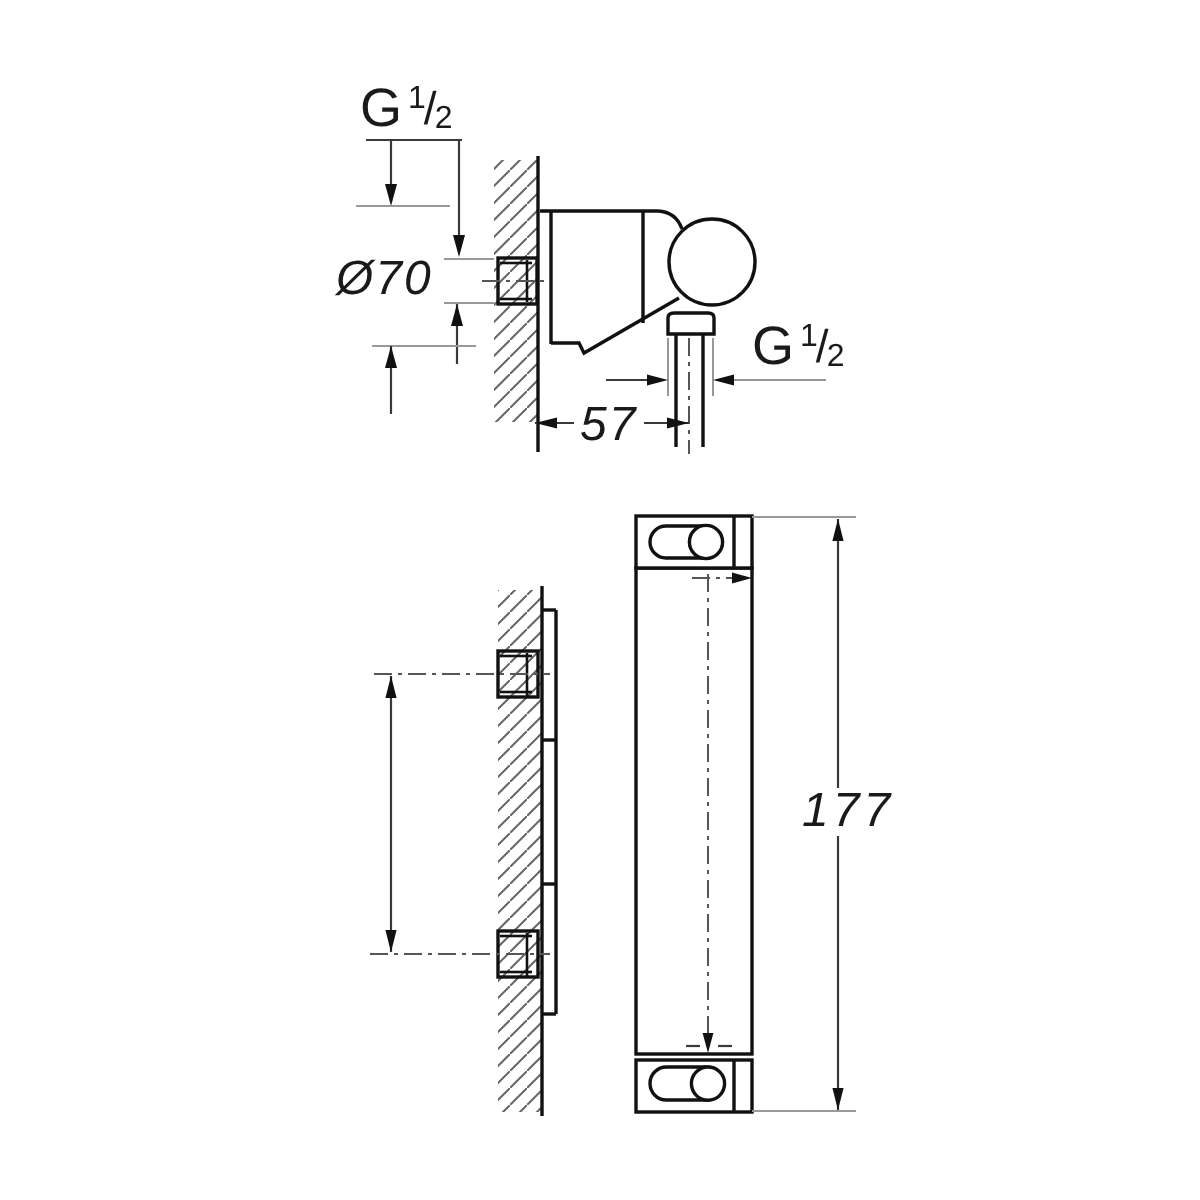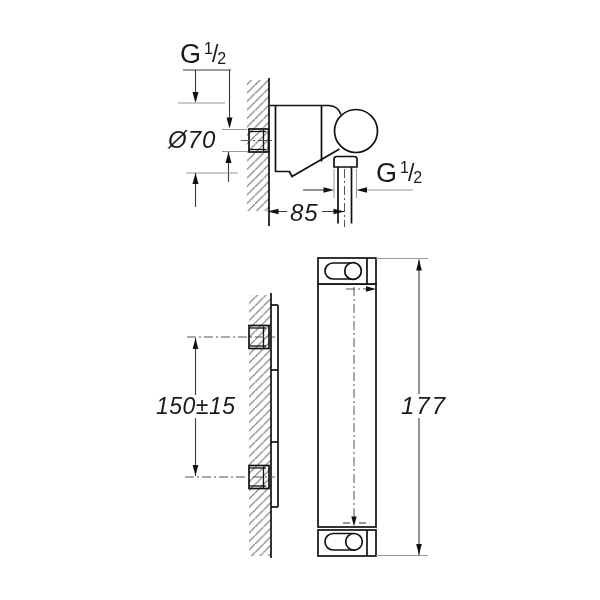--- a/index.html
+++ b/index.html
@@ -176,19 +176,18 @@
   <div class="lbl g12" style="left:180px;top:41px;">
     <span class="g">G</span><span class="num">1</span><span class="sl">/</span><span class="den">2</span>
   </div>
 
   <div class="lbl dimtxt" style="left:168px;top:128px;background:transparent;padding:0;">Ø70</div>
 
   <div class="lbl g12" style="left:376px;top:160px;">
     <span class="g">G</span><span class="num">1</span><span class="sl">/</span><span class="den">2</span>
   </div>
 
-  <div class="lbl dimtxt" style="left:287px;top:201px;">85</div>
+  <div class="lbl dimtxt" style="left:287px;top:201px;">57</div>
 
-  <div class="lbl dimtxt" style="left:153px;top:395px;font-size:23px;letter-spacing:0.5px;">150±15</div>
 
   <div class="lbl dimtxt" style="left:398px;top:394px;letter-spacing:2px;">177</div>
 
 </div>
 
 </body></html>

